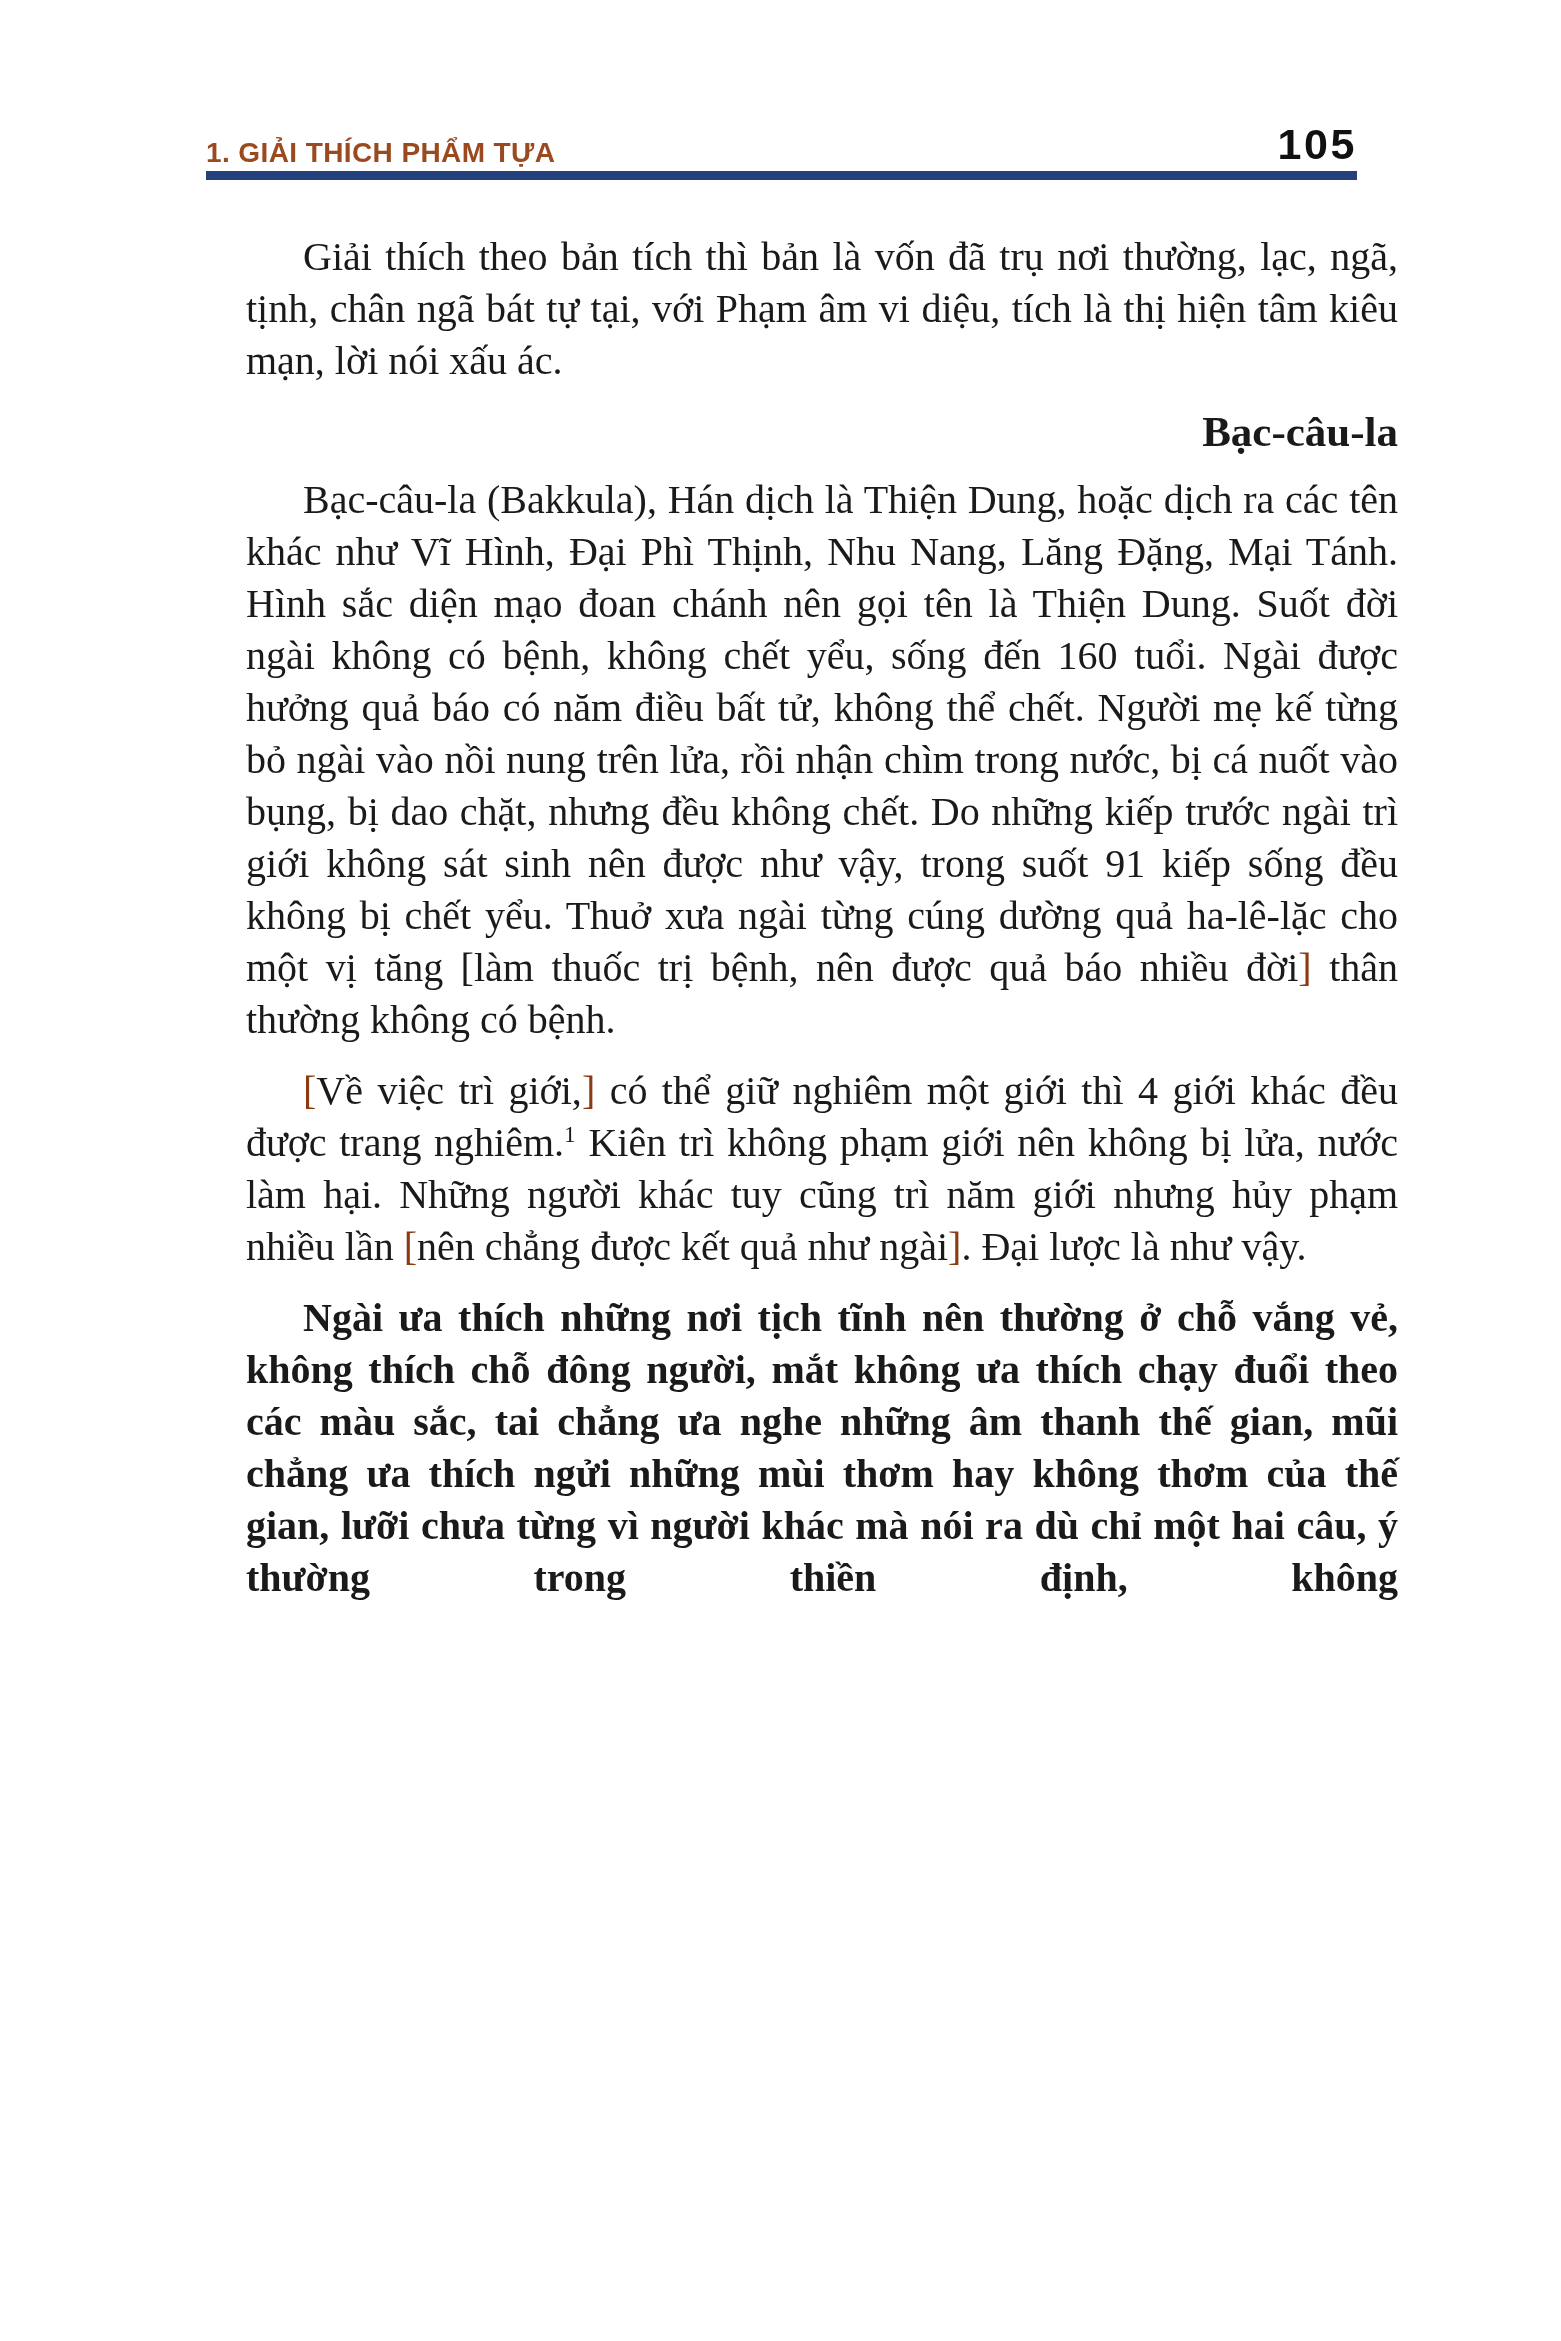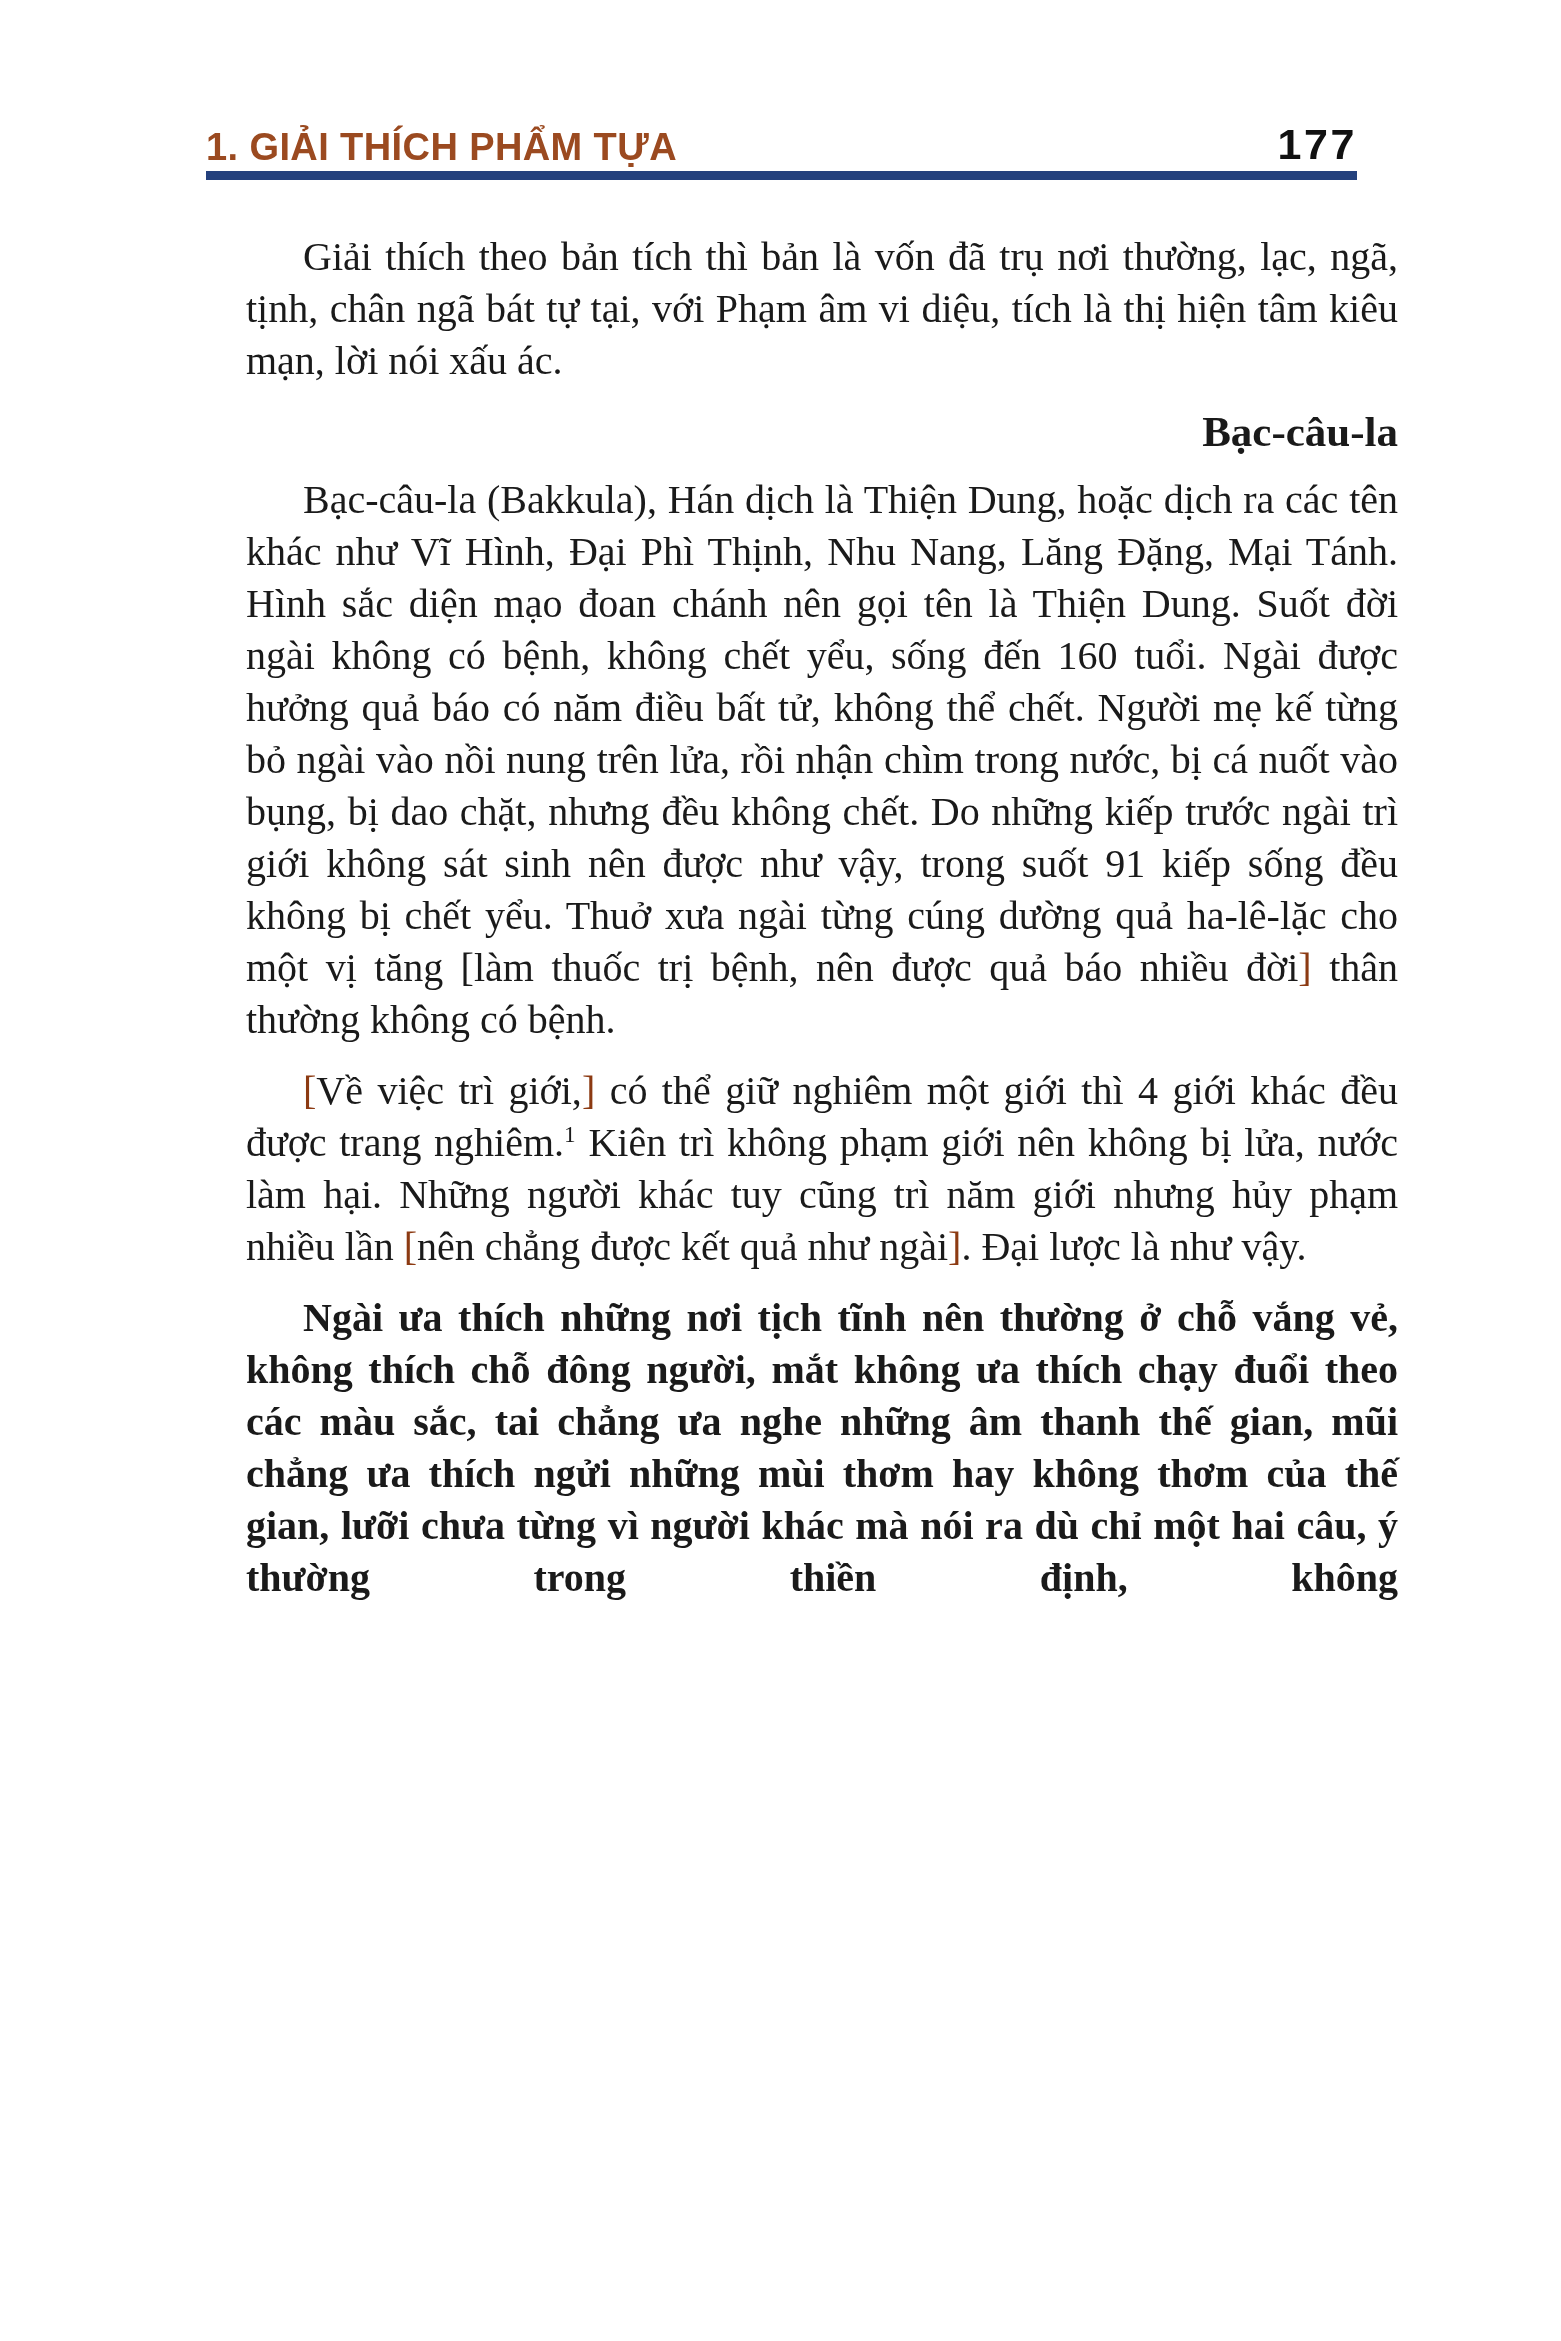--- a/index.html
+++ b/index.html
@@ -14,21 +14,21 @@
     color: var(--body-text, #1a1a1a);
   }
   .header-row {
     position: absolute;
     left: 206px; right: 204px; top: 120px;
     display: flex; justify-content: space-between; align-items: flex-end;
   }
   .running-title {
     font-family: "Liberation Sans", sans-serif;
     font-weight: 700;
-    font-size: 38px;
+    font-size: 28px;
     letter-spacing: 0.4px;
     color: var(--header-text, #9b4a20);
   }
   .page-number {
     font-family: "Liberation Sans", sans-serif;
     font-weight: 700;
     font-size: 43px;
     letter-spacing: 2.6px;
     color: var(--page-number, #111111);
   }
@@ -87,21 +87,21 @@
   }
   .footnote-text sup { font-size: 0.62em; line-height: 0; vertical-align: super; }
 </style>
 </head>
 <body>
 
 <div class="page">
 
   <div class="header-row">
     <span class="running-title">1. GIẢI THÍCH PHẨM TỰA</span>
-    <span class="page-number">177</span>
+    <span class="page-number">105</span>
   </div>
 
   <div class="header-rule"></div>
 
   <div class="body-text">
       <p class="paragraph">Giải thích theo bản tích thì bản là vốn đã trụ nơi thường, lạc, ngã, tịnh, chân ngã bát tự tại, với Phạm âm vi diệu, tích là thị hiện tâm kiêu mạn, lời nói xấu ác.</p>
       <h2 class="section-heading">Bạc-câu-la</h2>
       <p class="paragraph">Bạc-câu-la (Bakkula), Hán dịch là Thiện Dung, hoặc dịch ra các tên khác như Vĩ Hình, Đại Phì Thịnh, Nhu Nang, Lăng Đặng, Mại Tánh. Hình sắc diện mạo đoan chánh nên gọi tên là Thiện Dung. Suốt đời ngài không có bệnh, không chết yểu, sống đến 160 tuổi. Ngài được hưởng quả báo có năm điều bất tử, không thể chết. Người mẹ kế từng bỏ ngài vào nồi nung trên lửa, rồi nhận chìm trong nước, bị cá nuốt vào bụng, bị dao chặt, nhưng đều không chết. Do những kiếp trước ngài trì giới không sát sinh nên được như vậy, trong suốt 91 kiếp sống đều không bị chết yểu. Thuở xưa ngài từng cúng dường quả ha-lê-lặc cho một vị tăng [làm thuốc trị bệnh, nên được quả báo nhiều đời<span class="bracket">]</span> thân thường không có bệnh.</p>
       <p class="paragraph"><span class="bracket">[</span>Về việc trì giới,<span class="bracket">]</span> có thể giữ nghiêm một giới thì 4 giới khác đều được trang nghiêm.<sup class="footnote-ref">1</sup> Kiên trì không phạm giới nên không bị lửa, nước làm hại. Những người khác tuy cũng trì năm giới nhưng hủy phạm nhiều lần <span class="bracket">[</span>nên chẳng được kết quả như ngài<span class="bracket">]</span>. Đại lược là như vậy.</p>
       <p class="paragraph continues">Ngài ưa thích những nơi tịch tĩnh nên thường ở chỗ vắng vẻ, không thích chỗ đông người, mắt không ưa thích chạy đuổi theo các màu sắc, tai chẳng ưa nghe những âm thanh thế gian, mũi chẳng ưa thích ngửi những mùi thơm hay không thơm của thế gian, lưỡi chưa từng vì người khác mà nói ra dù chỉ một hai câu, ý thường trong thiền định, không</p>

